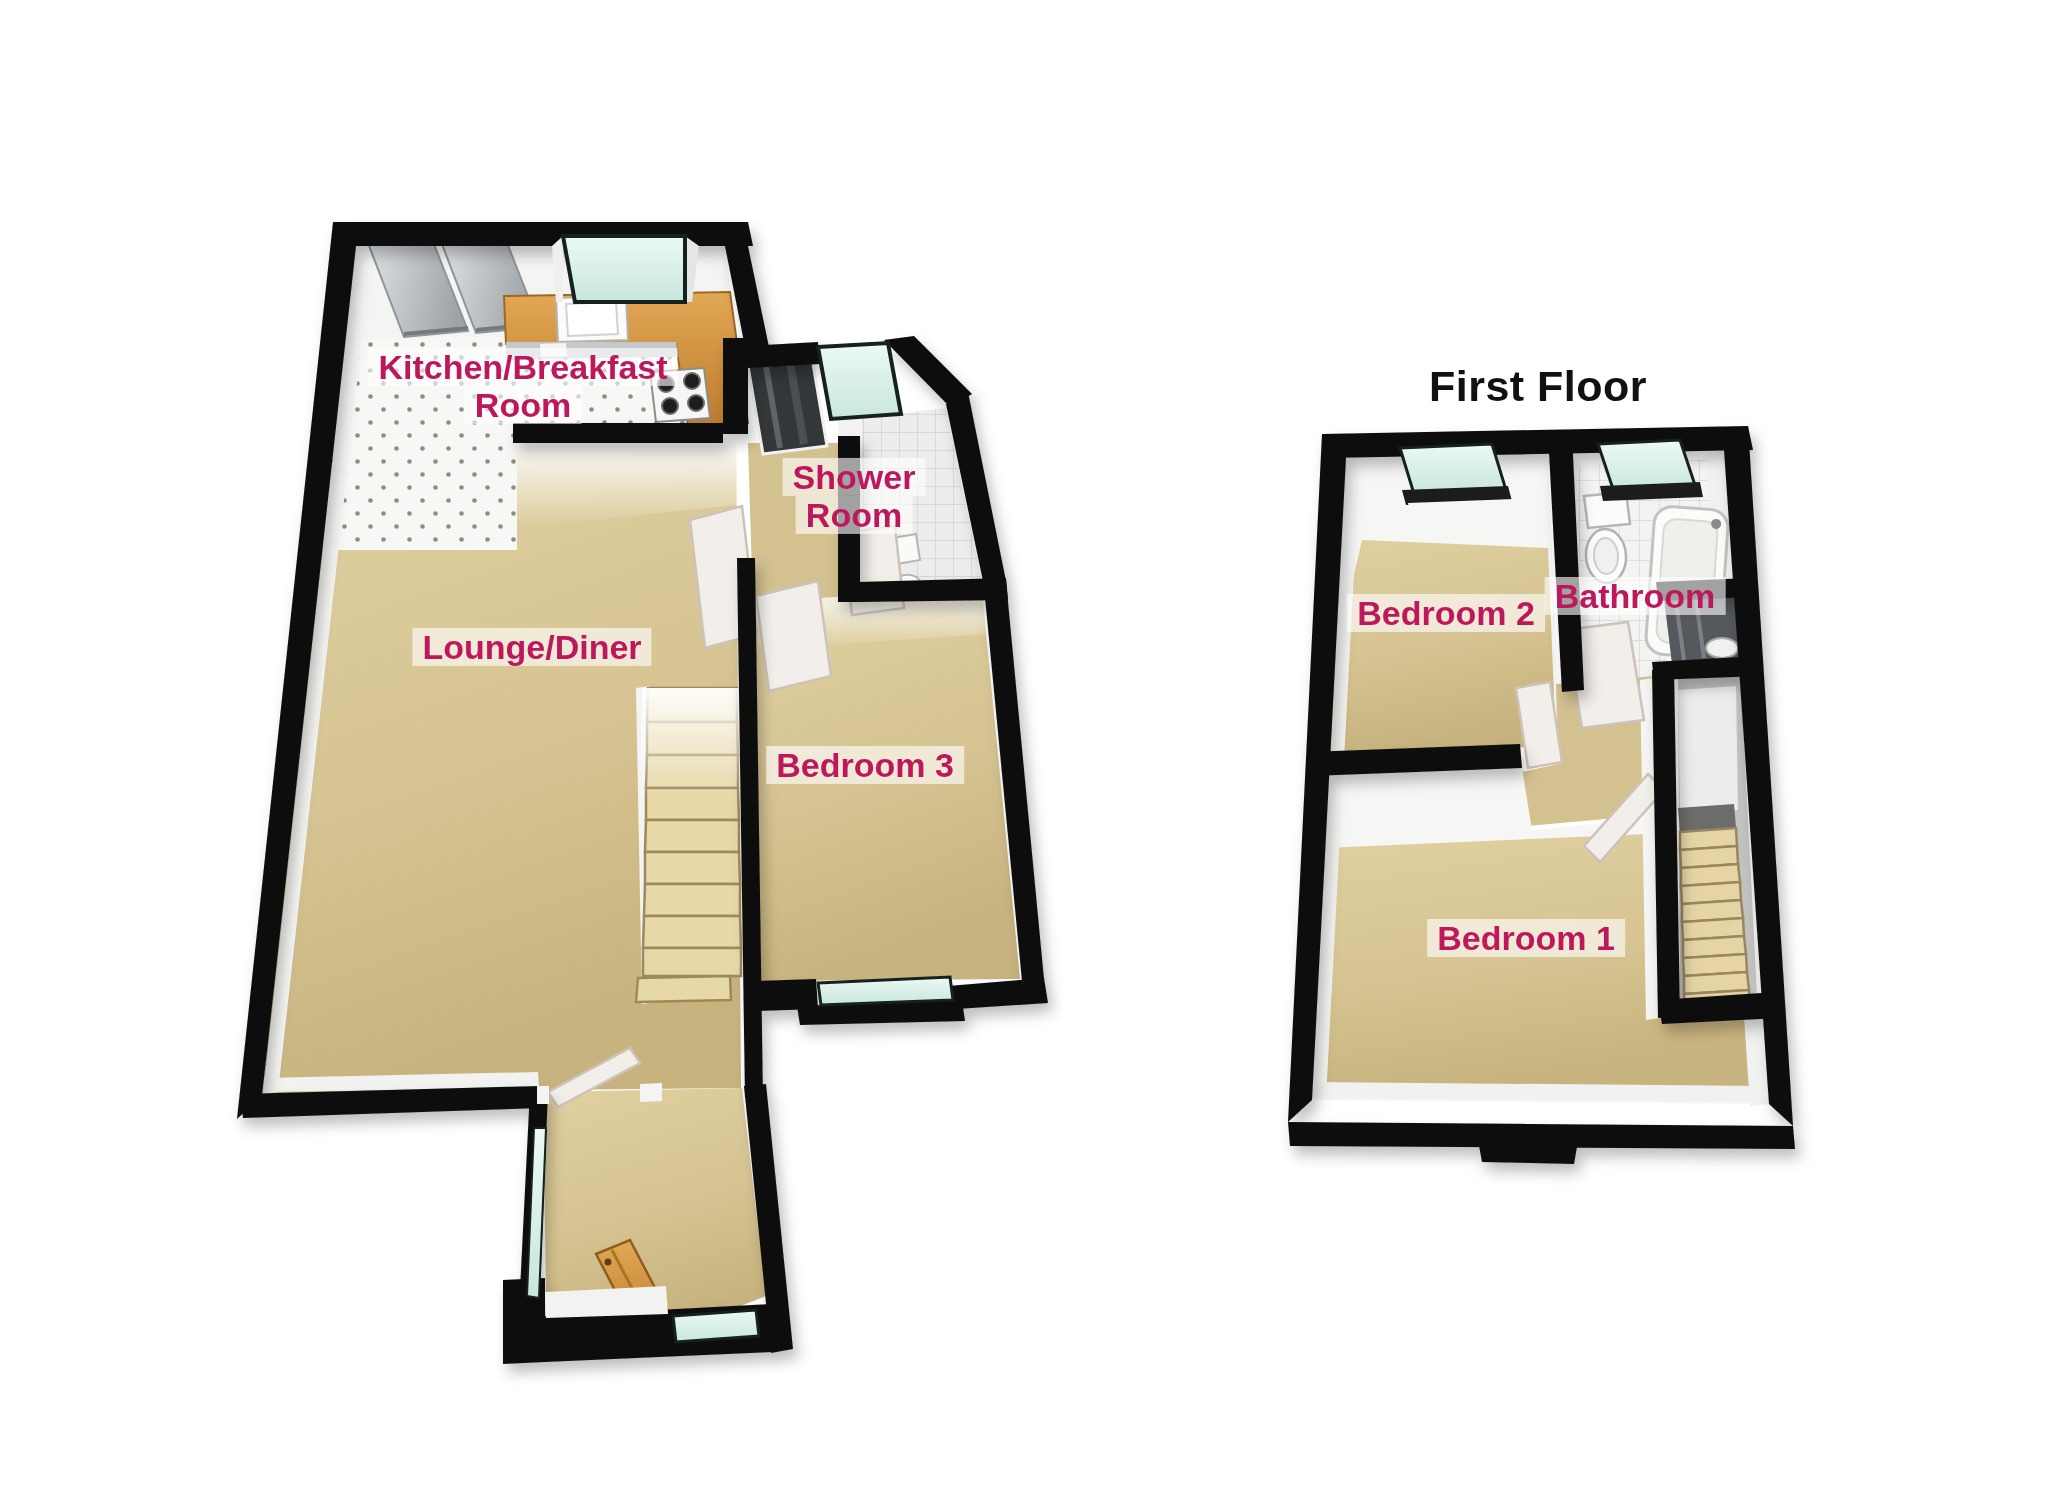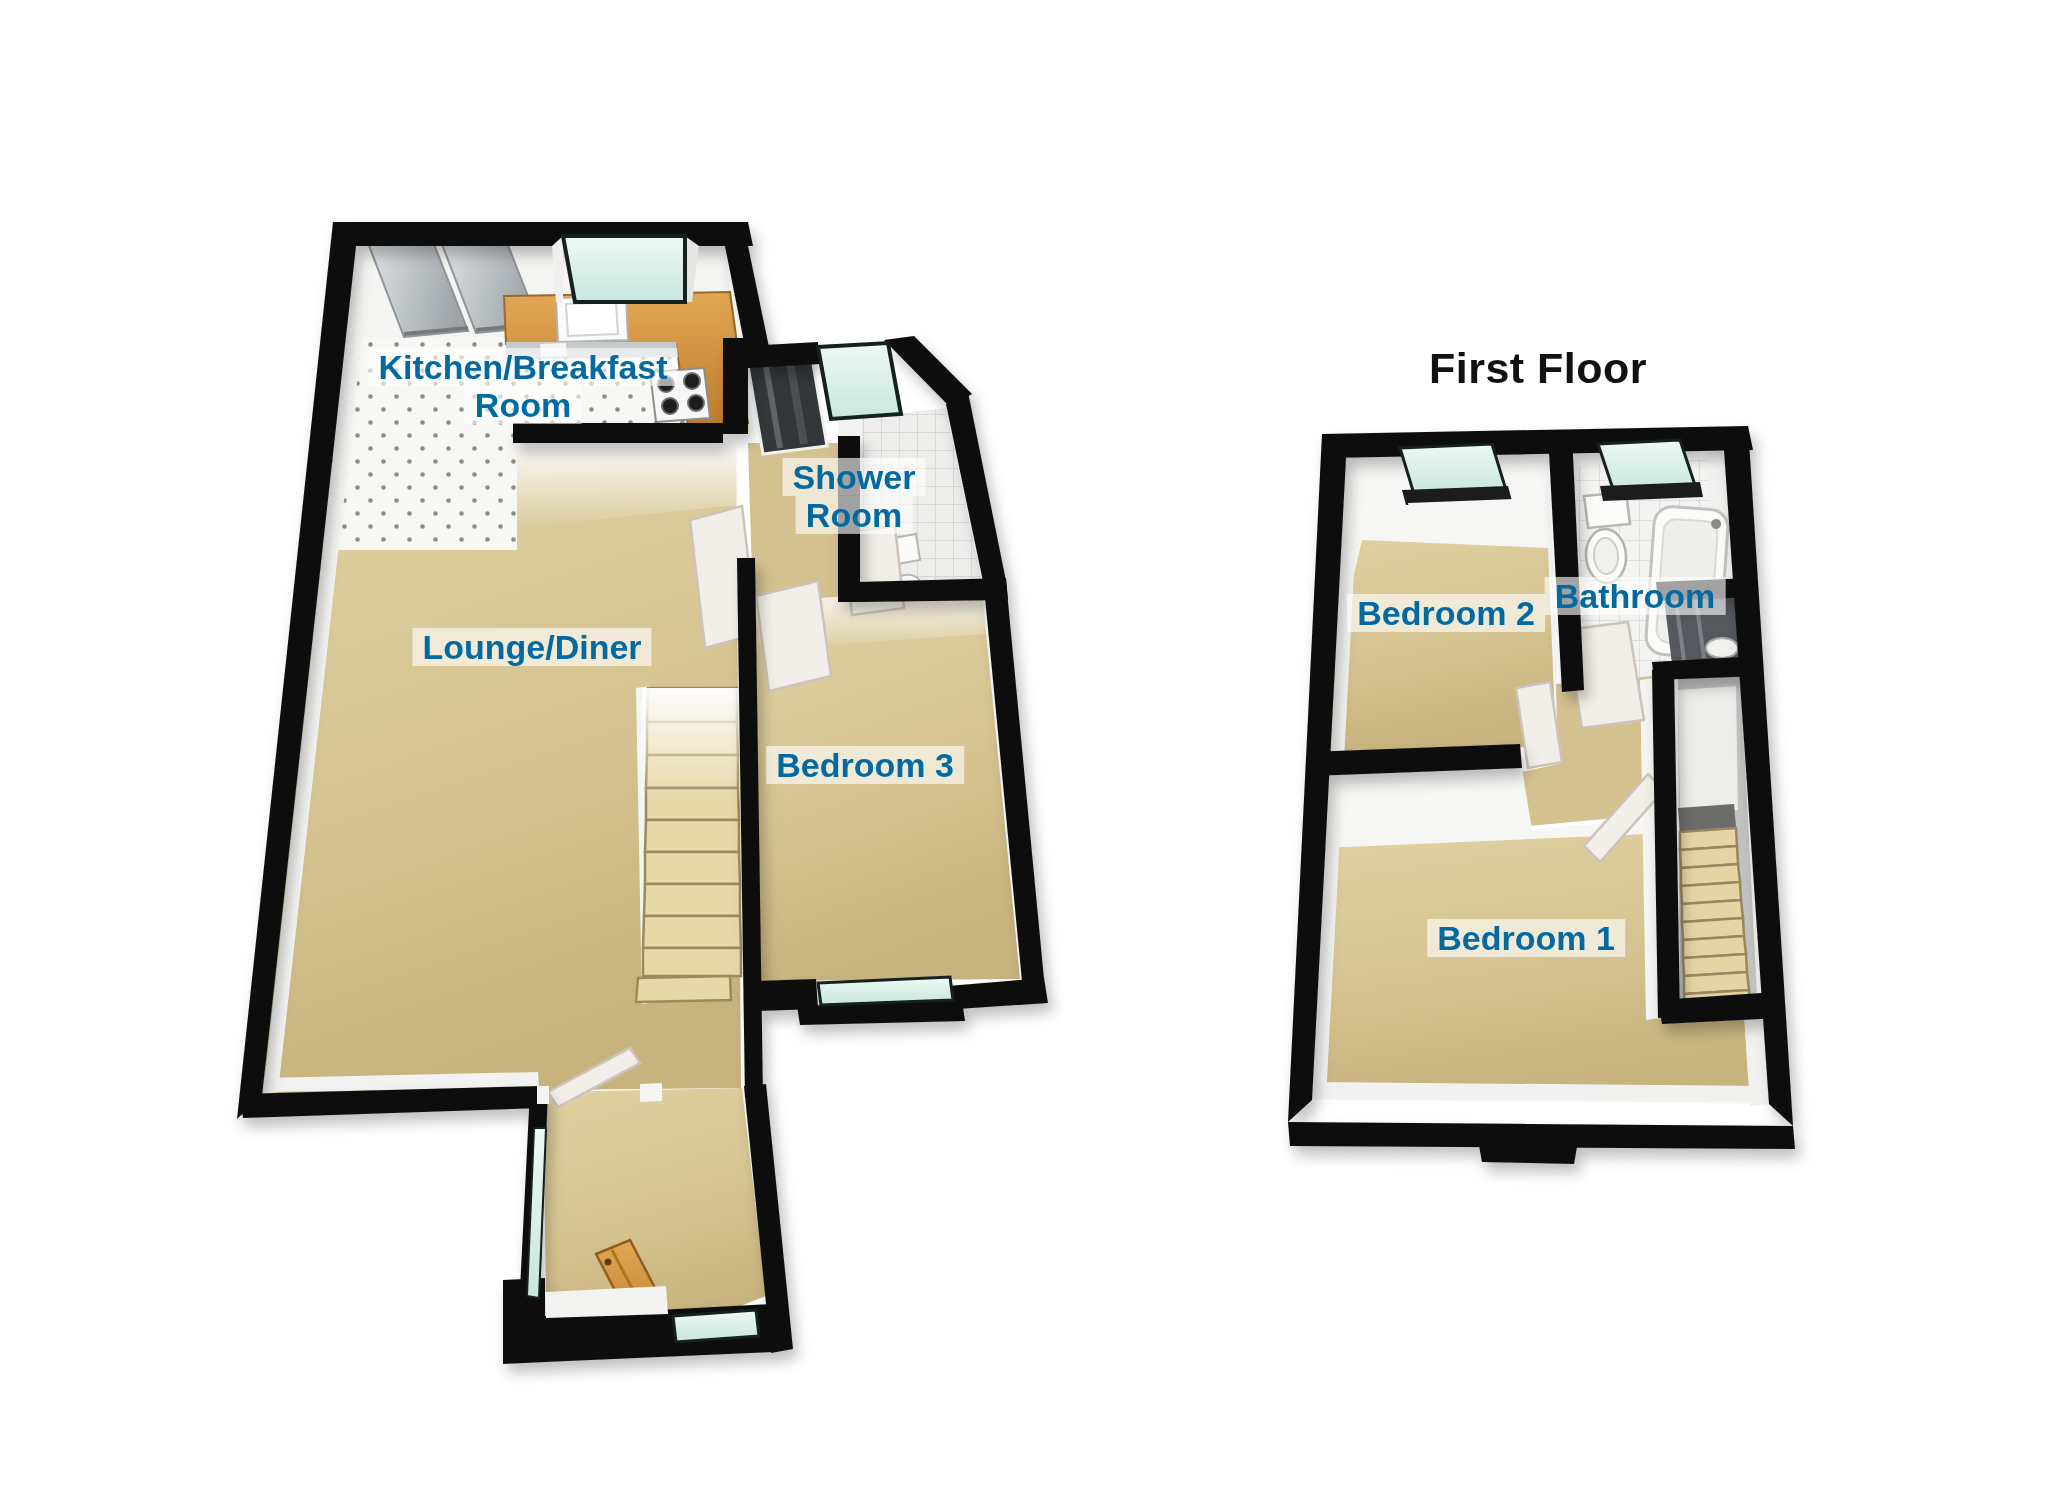--- a/index.html
+++ b/index.html
@@ -3,21 +3,21 @@
 <meta charset="utf-8">
 <style>
   html,body{margin:0;padding:0;background:#ffffff;}
   #stage{position:relative;width:2048px;height:1489px;background:#ffffff;overflow:hidden;
          font-family:"Liberation Sans", sans-serif;}
   #plan-svg{position:absolute;left:0;top:0;width:2048px;height:1489px;}
   .floor-title{position:absolute;transform:translate(-50%,-50%);font-weight:700;font-size:43px;
                color:#111;white-space:nowrap;letter-spacing:0.5px;}
   .room-label{position:absolute;transform:translate(-50%,-50%);display:flex;flex-direction:column;
               align-items:center;line-height:1.12;}
-  .room-label span{display:inline-block;background:rgba(255,255,255,0.62);color:#0369a1;
+  .room-label span{display:inline-block;background:rgba(255,255,255,0.62);color:#be185d;
               font-weight:700;font-size:34px;padding:0 10px;white-space:nowrap;}
   .dim-label span{font-weight:400;font-size:29px;background:rgba(255,255,255,0.66);}
 </style>
 </head>
 <body>
 
 <div id="stage">
 <svg id="plan-svg" viewBox="0 0 2048 1489" xmlns="http://www.w3.org/2000/svg">
   <defs>
     <pattern id="tileDots" width="26" height="26" patternUnits="userSpaceOnUse">
@@ -272,21 +272,21 @@
       <polygon points="1402,490 1508,486 1512,501 1406,505" fill="#1c1c1c"></polygon>
       <polygon points="1408,503 1514,499 1518,518 1412,522" fill="#f6f6f4"></polygon>
     </g>
     <g>
       <polygon points="1598,444 1680,440 1696,488 1614,492" fill="url(#glassGrad)" stroke="#15211e" stroke-width="3"></polygon>
       <polygon points="1600,486 1700,482 1703,497 1603,501" fill="#1c1c1c"></polygon>
     </g>
   </g>
 </svg>
 
-  <div class="floor-title" style="left:1538px;top:368px;">First Floor</div>
+  <div class="floor-title" style="left:1538px;top:386px;">First Floor</div>
 
   <div class="room-label" style="left:523px;top:386px;">
     <span>Kitchen/Breakfast</span>
     <span>Room</span>
   </div>
   <div class="room-label" style="left:854px;top:496px;">
     <span>Shower</span>
     <span>Room</span>
   </div>
   <div class="room-label" style="left:532px;top:647px;">

